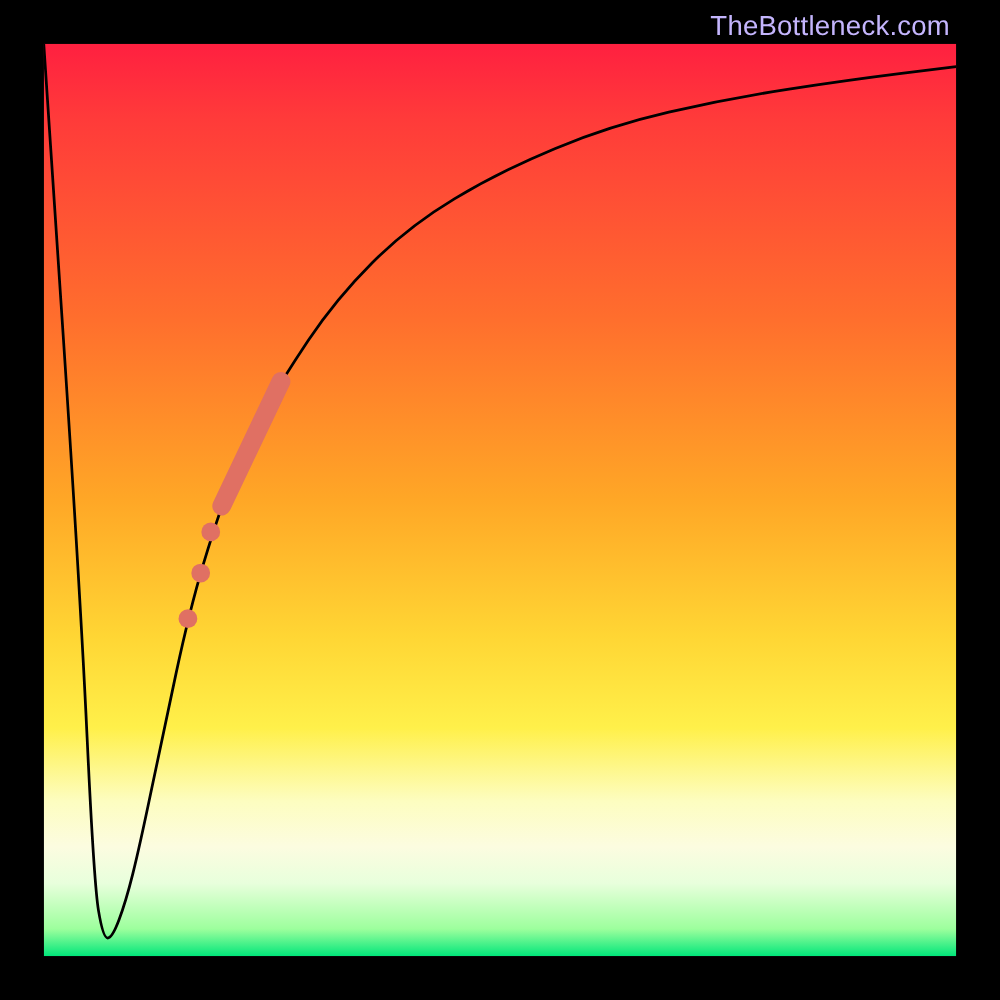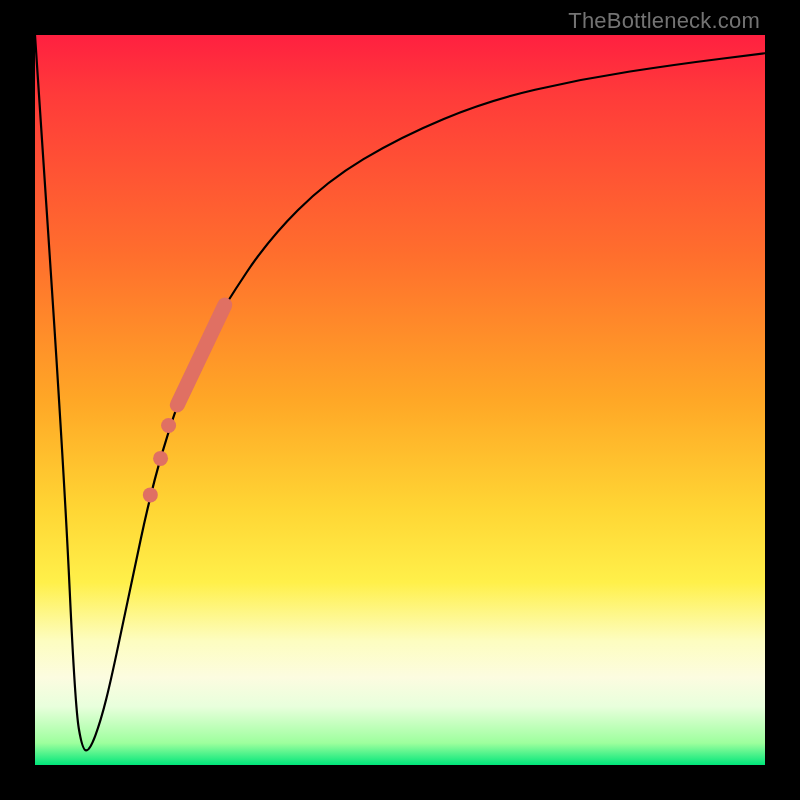--- a/index.html
+++ b/index.html
@@ -54,21 +54,21 @@
     stroke: #e07063;
     stroke-width: 15;
     stroke-linecap: round;
   }
   .watermark {
     position: absolute;
     top: 8px;
     right: 40px;
     font-family: Arial, Helvetica, sans-serif;
     font-size: 22px;
-    color: #737373;
+    color: #c4b5fd;
     letter-spacing: 0.2px;
   }
 </style>
 </head>
 <body>
 
 <div class="frame">
   <div class="watermark">TheBottleneck.com</div>
   <div class="plot-area">
     <div class="gradient-bg"></div>

